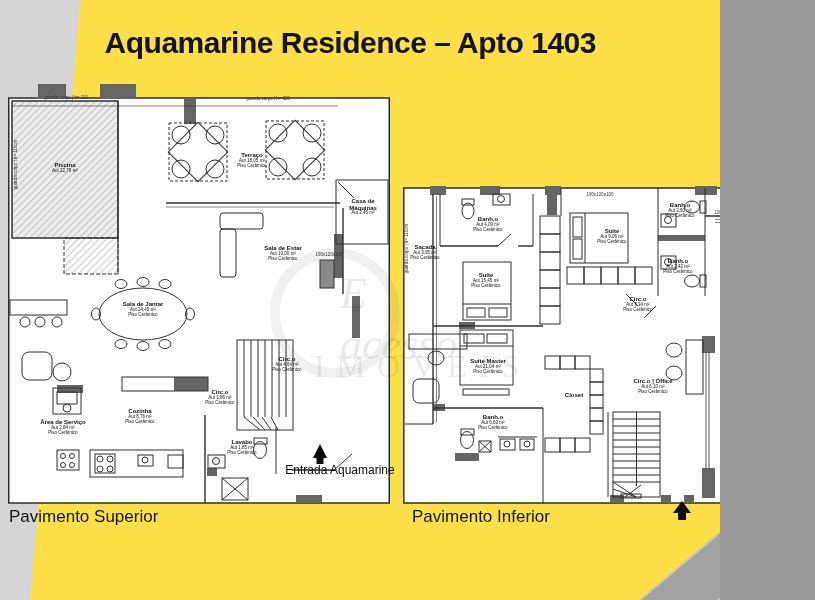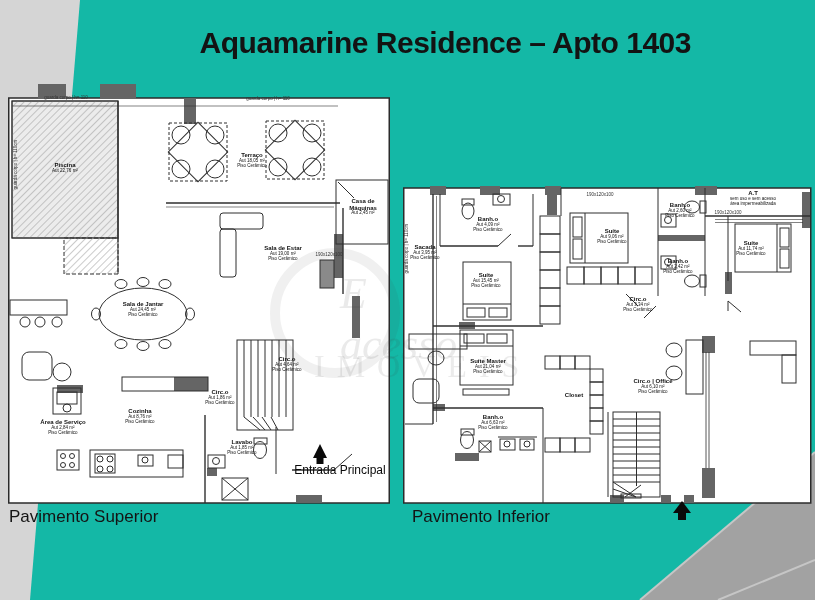--- a/index.html
+++ b/index.html
@@ -1,17 +1,17 @@
 <!DOCTYPE html>
 <html><head>
 <meta charset="utf-8">
 <style>
   *{margin:0;padding:0;box-sizing:border-box}
   html,body{background:#9a9a9a}
-  .stage{position:relative;width:815px;height:600px;background:#14b8a6;overflow:hidden;
+  .stage{position:relative;width:720px;height:600px;background:#fde047;overflow:hidden;
          font-family:"Liberation Sans",sans-serif;color:#151515}
   .bg-svg{position:absolute;left:0;top:0;z-index:0}
   .header{position:absolute;top:26px;right:124px;text-align:right;z-index:4}
   .title{font-size:30px;font-weight:bold;letter-spacing:-0.5px;color:#131313}
   .subtitle{font-size:23px;font-weight:bold;margin-top:8px;letter-spacing:-0.3px;color:#131313}
   .plan{position:absolute;z-index:1}
   .plan svg{position:absolute;left:0;top:0}
   .room-label{position:absolute;text-align:center;line-height:1.1;z-index:2;color:#111}
   .room-name{font-size:6px;font-weight:bold}
   .room-sub{font-size:4.5px}
@@ -236,21 +236,21 @@
         <div class="room-name">Lavabo</div>
         <div class="room-sub">Aut 1,85 m²</div>
         <div class="room-sub">Piso Cerâmico</div>
       </div>
 
     <div class="note" style="left:18px;top:13px;width:80px">guarda corpo | h= 110</div>
     <div class="note" style="left:220px;top:14px;width:80px">guarda corpo | h= 110</div>
     <div class="note vert" style="left:-28px;top:80px;width:70px">guarda corpo | h= 110cm</div>
     <div class="note" style="left:296px;top:170px;width:50px">190x120x100</div>
 
-    <div class="entrance-label" style="left:252px;top:381px;width:160px">Entrada Principal</div>
+    <div class="entrance-label" style="left:252px;top:381px;width:160px">Entrada Aquamarine</div>
   </div>
 
   <div class="plan" style="left:403px;top:186px;width:410px;height:319px">
     <svg width="410" height="319">
       <rect x="0.75" y="2" width="407" height="315" fill="#ffffff" stroke="#2b2b2b" stroke-width="1.5"></rect>
 
       <g fill="#656565" stroke="none">
         <rect x="27" y="0" width="16" height="9"></rect>
           <rect x="77" y="0" width="20" height="9"></rect>
         <rect x="142" y="0" width="16" height="9"></rect>

